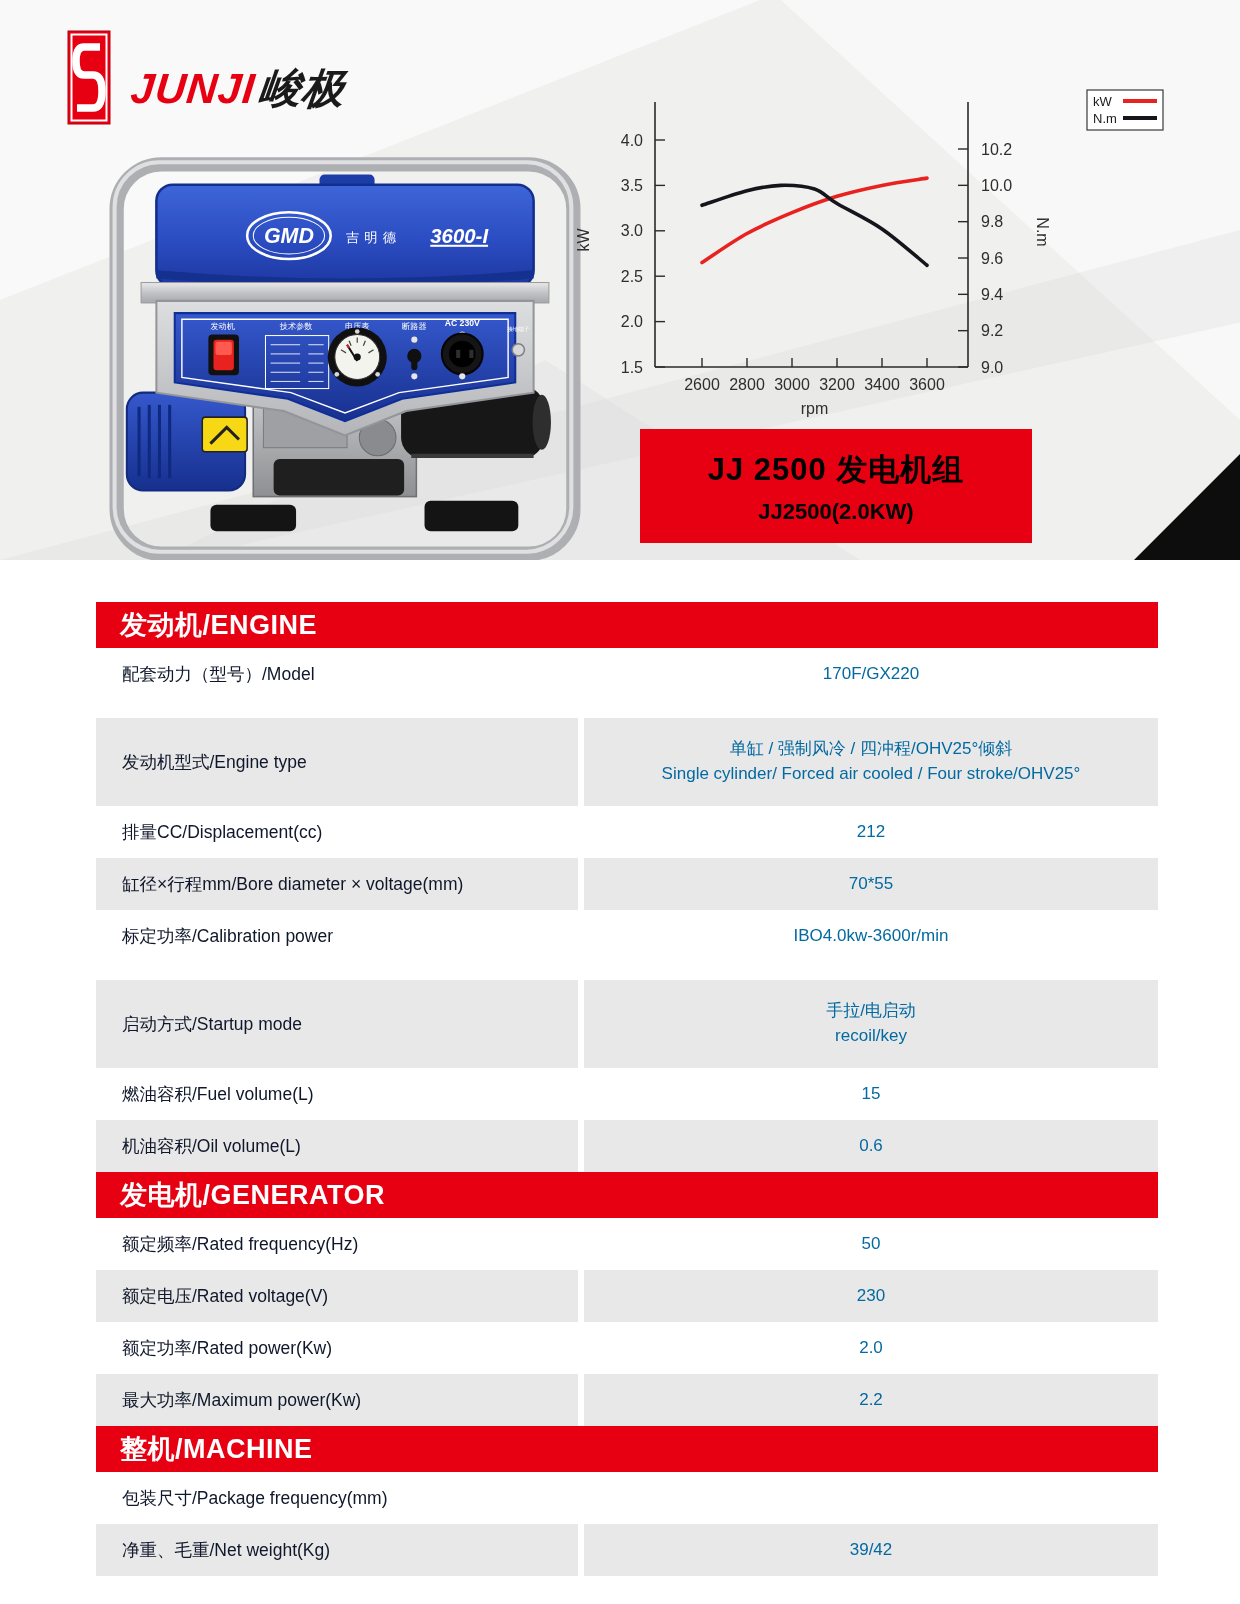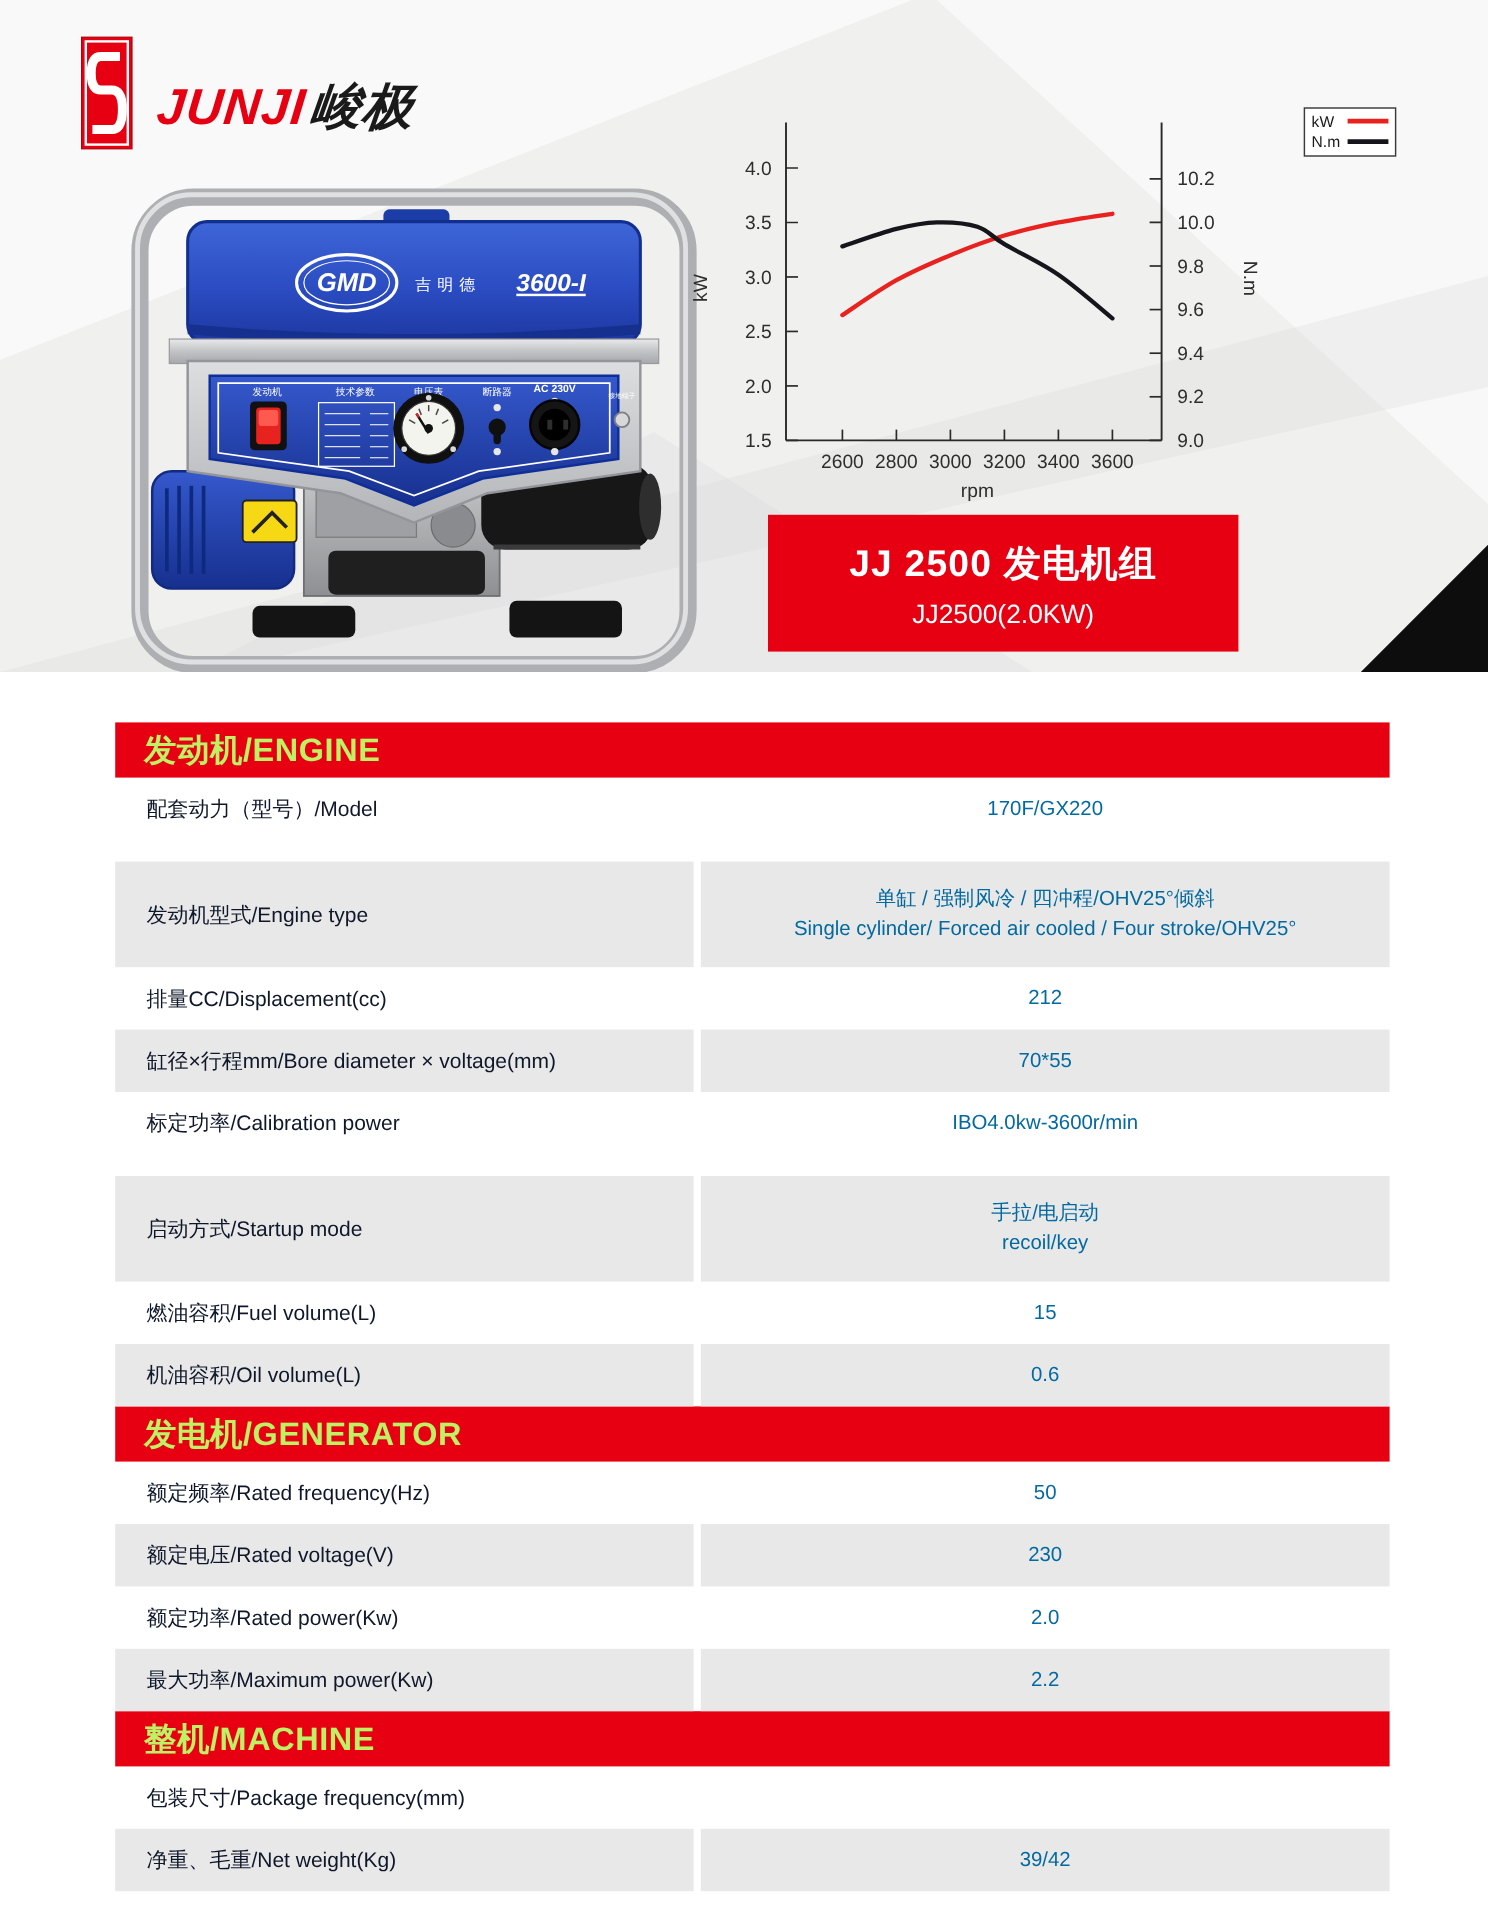--- a/index.html
+++ b/index.html
@@ -18,27 +18,27 @@
   .logo{position:absolute;left:67px;top:30px;display:flex;align-items:flex-end;}
   .logo-mark{width:44px;height:95px;}
   .logo-text{margin-left:20px;margin-bottom:8px;font-size:42px;font-weight:bold;font-style:italic;transform:skewX(-6deg);letter-spacing:1px;white-space:nowrap;}
   .logo-junji{color:#e60012;}
   .logo-cn{color:#1a1a1a;margin-left:4px;}
 
   .figure{position:absolute;left:100px;top:150px;width:490px;height:418px;}
   .chart{position:absolute;left:565px;top:82px;width:620px;height:345px;}
   .chart text{font-family:"Liberation Sans",sans-serif;}
 
-  .banner{position:absolute;left:640px;top:429px;width:392px;height:114px;background:#e60012;color:#ffffff;text-align:center;}
+  .banner{position:absolute;left:640px;top:429px;width:392px;height:114px;background:#e60012;color:#000000;text-align:center;}
   .banner-title{font-size:31px;font-weight:bold;margin-top:20px;letter-spacing:1px;}
-  .banner-sub{font-size:22px;font-weight:normal;margin-top:8px;}
+  .banner-sub{font-size:22px;font-weight:bold;margin-top:8px;}
 
   
   .specs{position:absolute;left:96px;top:602px;width:1062px;}
-  .spec-header{height:46px;background:#e60012;color:#bef264;display:flex;align-items:center;padding-left:24px;box-sizing:border-box;font-size:27px;font-weight:bold;letter-spacing:.5px;}
+  .spec-header{height:46px;background:#e60012;color:#ffffff;display:flex;align-items:center;padding-left:24px;box-sizing:border-box;font-size:27px;font-weight:bold;letter-spacing:.5px;}
   .spec-row{display:flex;height:52px;}
   .spec-row.tall{height:88px;margin-top:18px;}
   .cell-label{width:482px;box-sizing:border-box;padding-left:26px;display:flex;align-items:center;font-size:17.5px;color:#0f172a;}
   .cell-value{flex:1;margin-left:6px;display:flex;flex-direction:column;justify-content:center;align-items:center;text-align:center;font-size:17px;color:#0369a1;line-height:1.45;}
   .spec-row.gray .cell-label,.spec-row.gray .cell-value{background:#e8e8e8;}
 </style>
 </head>
 <body>
 
 <div class="page">

